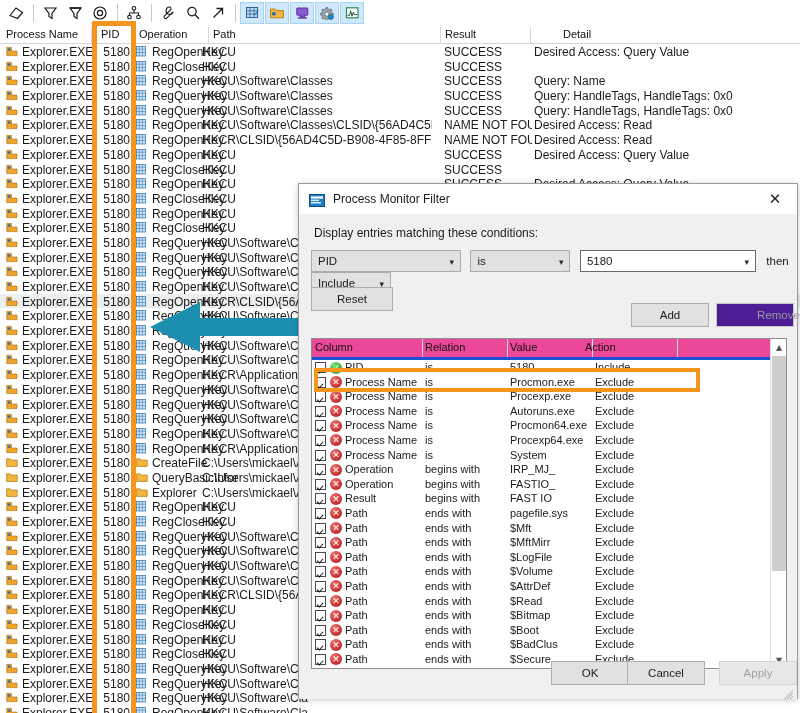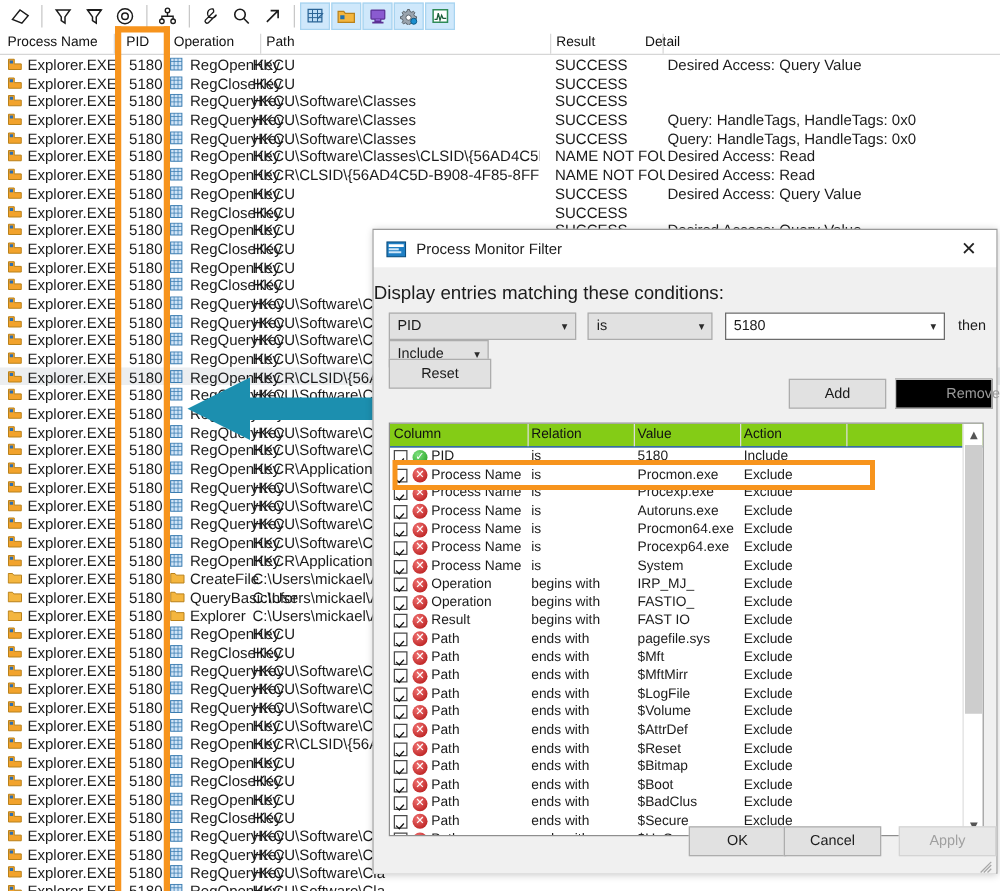--- a/index.html
+++ b/index.html
@@ -169,22 +169,22 @@
     display: flex; align-items: center; justify-content: center;
     font-size: 15px; color: #222;
     font-family: "DejaVu Sans", sans-serif;
   }
   .dlg-body {
     position: relative;
     background: #f0f0f0;
     height: 485px;
   }
   .dlg-label {
-    position: absolute; left: 0; top: 12px;
-    font-size: 15px; color: #1b1b1b;
+    position: absolute; left: 15px; top: 12px;
+    font-size: 12px; color: #1b1b1b;
   }
 
   
   .cond { position: absolute; left: 12px; top: 36px; }
   .combo {
     display: inline-block;
     height: 22px;
     background: #e1e1e1;
     border: 1px solid #acacac;
     box-sizing: border-box;
@@ -212,37 +212,37 @@
   .btn {
     height: 24px;
     background: #e1e1e1;
     border: 1px solid #adadad;
     box-sizing: border-box;
     font-size: 11.5px;
     color: #1b1b1b;
     display: inline-flex; align-items: center; justify-content: center;
     position: absolute;
   }
-  .btn.dis { color: #9a9a9a; border-color: #c6c6c6; background: #000000; padding-left: 47px; }
+  .btn.dis { color: #9a9a9a; border-color: #c6c6c6; background: #4c1d95; padding-left: 47px; }
 
   
   .grid {
     position: absolute;
     left: 12px; top: 124px;
     width: 476px; height: 331px;
     background: #ffffff;
     border: 1px solid #8e8e8e;
     box-sizing: border-box;
     overflow: hidden;
   }
   .grid-head {
     position: relative;
     height: 18px;
-    background: #84cc16;
-    border-bottom: 1px solid #1d4ed8;
+    background: #ec4899;
+    border-bottom: 3px solid #1d4ed8;
   }
   .gh {
     position: absolute; top: 2px;
     font-size: 11px; color: #111;
   }
   .gh-sep { position: absolute; top: 0; width: 1px; height: 18px; background: #dcdcdc; }
   .grid-rows {
     position: relative;
     height: 311px;
     overflow: hidden;
@@ -433,21 +433,21 @@
     <div class="hsep" style="left:91px"></div>
     <div class="hsep" style="left:134px"></div>
     <div class="hsep" style="left:208px"></div>
     <div class="hsep" style="left:440px"></div>
     <div class="hsep" style="left:530px"></div>
     <div class="hcell" style="left:6px">Process Name</div>
     <div class="hcell" style="left:101px">PID</div>
     <div class="hcell" style="left:139px">Operation</div>
     <div class="hcell" style="left:213px">Path</div>
     <div class="hcell" style="left:445px">Result</div>
-    <div class="hcell" style="left:516px">Detail</div>
+    <div class="hcell" style="left:563px">Detail</div>
   </div>
 
   <div class="list" id="main-list">
       <div class="row">
         <span class="ico-exp"><svg width="12" height="11" viewBox="0 0 12 11">
             <path d="M0.8 1.4 L5.4 1.4 L5.4 5.1 L11 5.1 L11 9.6 L0.8 9.6 Z" fill="#f2a32c" stroke="#b9811a" stroke-width="0.8"></path>
             <rect x="1.8" y="2.4" width="2.6" height="2.4" fill="#2f6fae"></rect>
           </svg></span>
         <span class="c c-proc">Explorer.EXE</span>
         <span class="c c-pid">5180</span>
@@ -483,20 +483,21 @@
           </svg></span>
         <span class="c c-proc">Explorer.EXE</span>
         <span class="c c-pid">5180</span>
         <span class="ico-op"><svg width="12" height="11" viewBox="0 0 12 11">
             <rect x="0.5" y="0.5" width="9" height="9.5" fill="#cfe4f7" stroke="#3a7cb0" stroke-width="0.8"></rect>
             <path d="M0.5 3.2 H9.5 M0.5 6.5 H9.5 M3.3 0.5 V10 M6.4 0.5 V10" stroke="#3a7cb0" stroke-width="0.6"></path>
           </svg></span>
         <span class="c c-op">RegQueryKey</span>
         <span class="c c-path">HKCU\Software\Classes</span>
         <span class="c c-res">SUCCESS</span>
+        <span class="c c-det">Query: Name</span>
       </div>
       <div class="row">
         <span class="ico-exp"><svg width="12" height="11" viewBox="0 0 12 11">
             <path d="M0.8 1.4 L5.4 1.4 L5.4 5.1 L11 5.1 L11 9.6 L0.8 9.6 Z" fill="#f2a32c" stroke="#b9811a" stroke-width="0.8"></path>
             <rect x="1.8" y="2.4" width="2.6" height="2.4" fill="#2f6fae"></rect>
           </svg></span>
         <span class="c c-proc">Explorer.EXE</span>
         <span class="c c-pid">5180</span>
         <span class="ico-op"><svg width="12" height="11" viewBox="0 0 12 11">
             <rect x="0.5" y="0.5" width="9" height="9.5" fill="#cfe4f7" stroke="#3a7cb0" stroke-width="0.8"></rect>
@@ -1229,21 +1230,21 @@
 
       <div class="grid">
         <div class="grid-head">
           <div class="gh-sep" style="left:110px"></div>
           <div class="gh-sep" style="left:195px"></div>
           <div class="gh-sep" style="left:280px"></div>
           <div class="gh-sep" style="left:365px"></div>
           <div class="gh" style="left:3px">Column</div>
           <div class="gh" style="left:113px">Relation</div>
           <div class="gh" style="left:198px">Value</div>
-          <div class="gh" style="left:283px">Action</div>
+          <div class="gh" style="left:273px">Action</div>
         </div>
         <div class="grid-rows" id="filter-grid-rows">
             <div class="grow">
               <span class="gcheck"></span>
               <span class="gbadge inc">
                 <span>✓</span>
               </span>
               <span class="gc gc-col">PID</span>
               <span class="gc gc-rel">is</span>
               <span class="gc gc-val">5180</span>
@@ -1399,21 +1400,21 @@
               <span class="gc gc-val">$AttrDef</span>
               <span class="gc gc-act">Exclude</span>
             </div>
             <div class="grow">
               <span class="gcheck"></span>
               <span class="gbadge exc">
                 <span>✕</span>
               </span>
               <span class="gc gc-col">Path</span>
               <span class="gc gc-rel">ends with</span>
-              <span class="gc gc-val">$Reset</span>
+              <span class="gc gc-val">$Read</span>
               <span class="gc gc-act">Exclude</span>
             </div>
             <div class="grow">
               <span class="gcheck"></span>
               <span class="gbadge exc">
                 <span>✕</span>
               </span>
               <span class="gc gc-col">Path</span>
               <span class="gc gc-rel">ends with</span>
               <span class="gc gc-val">$Bitmap</span>

